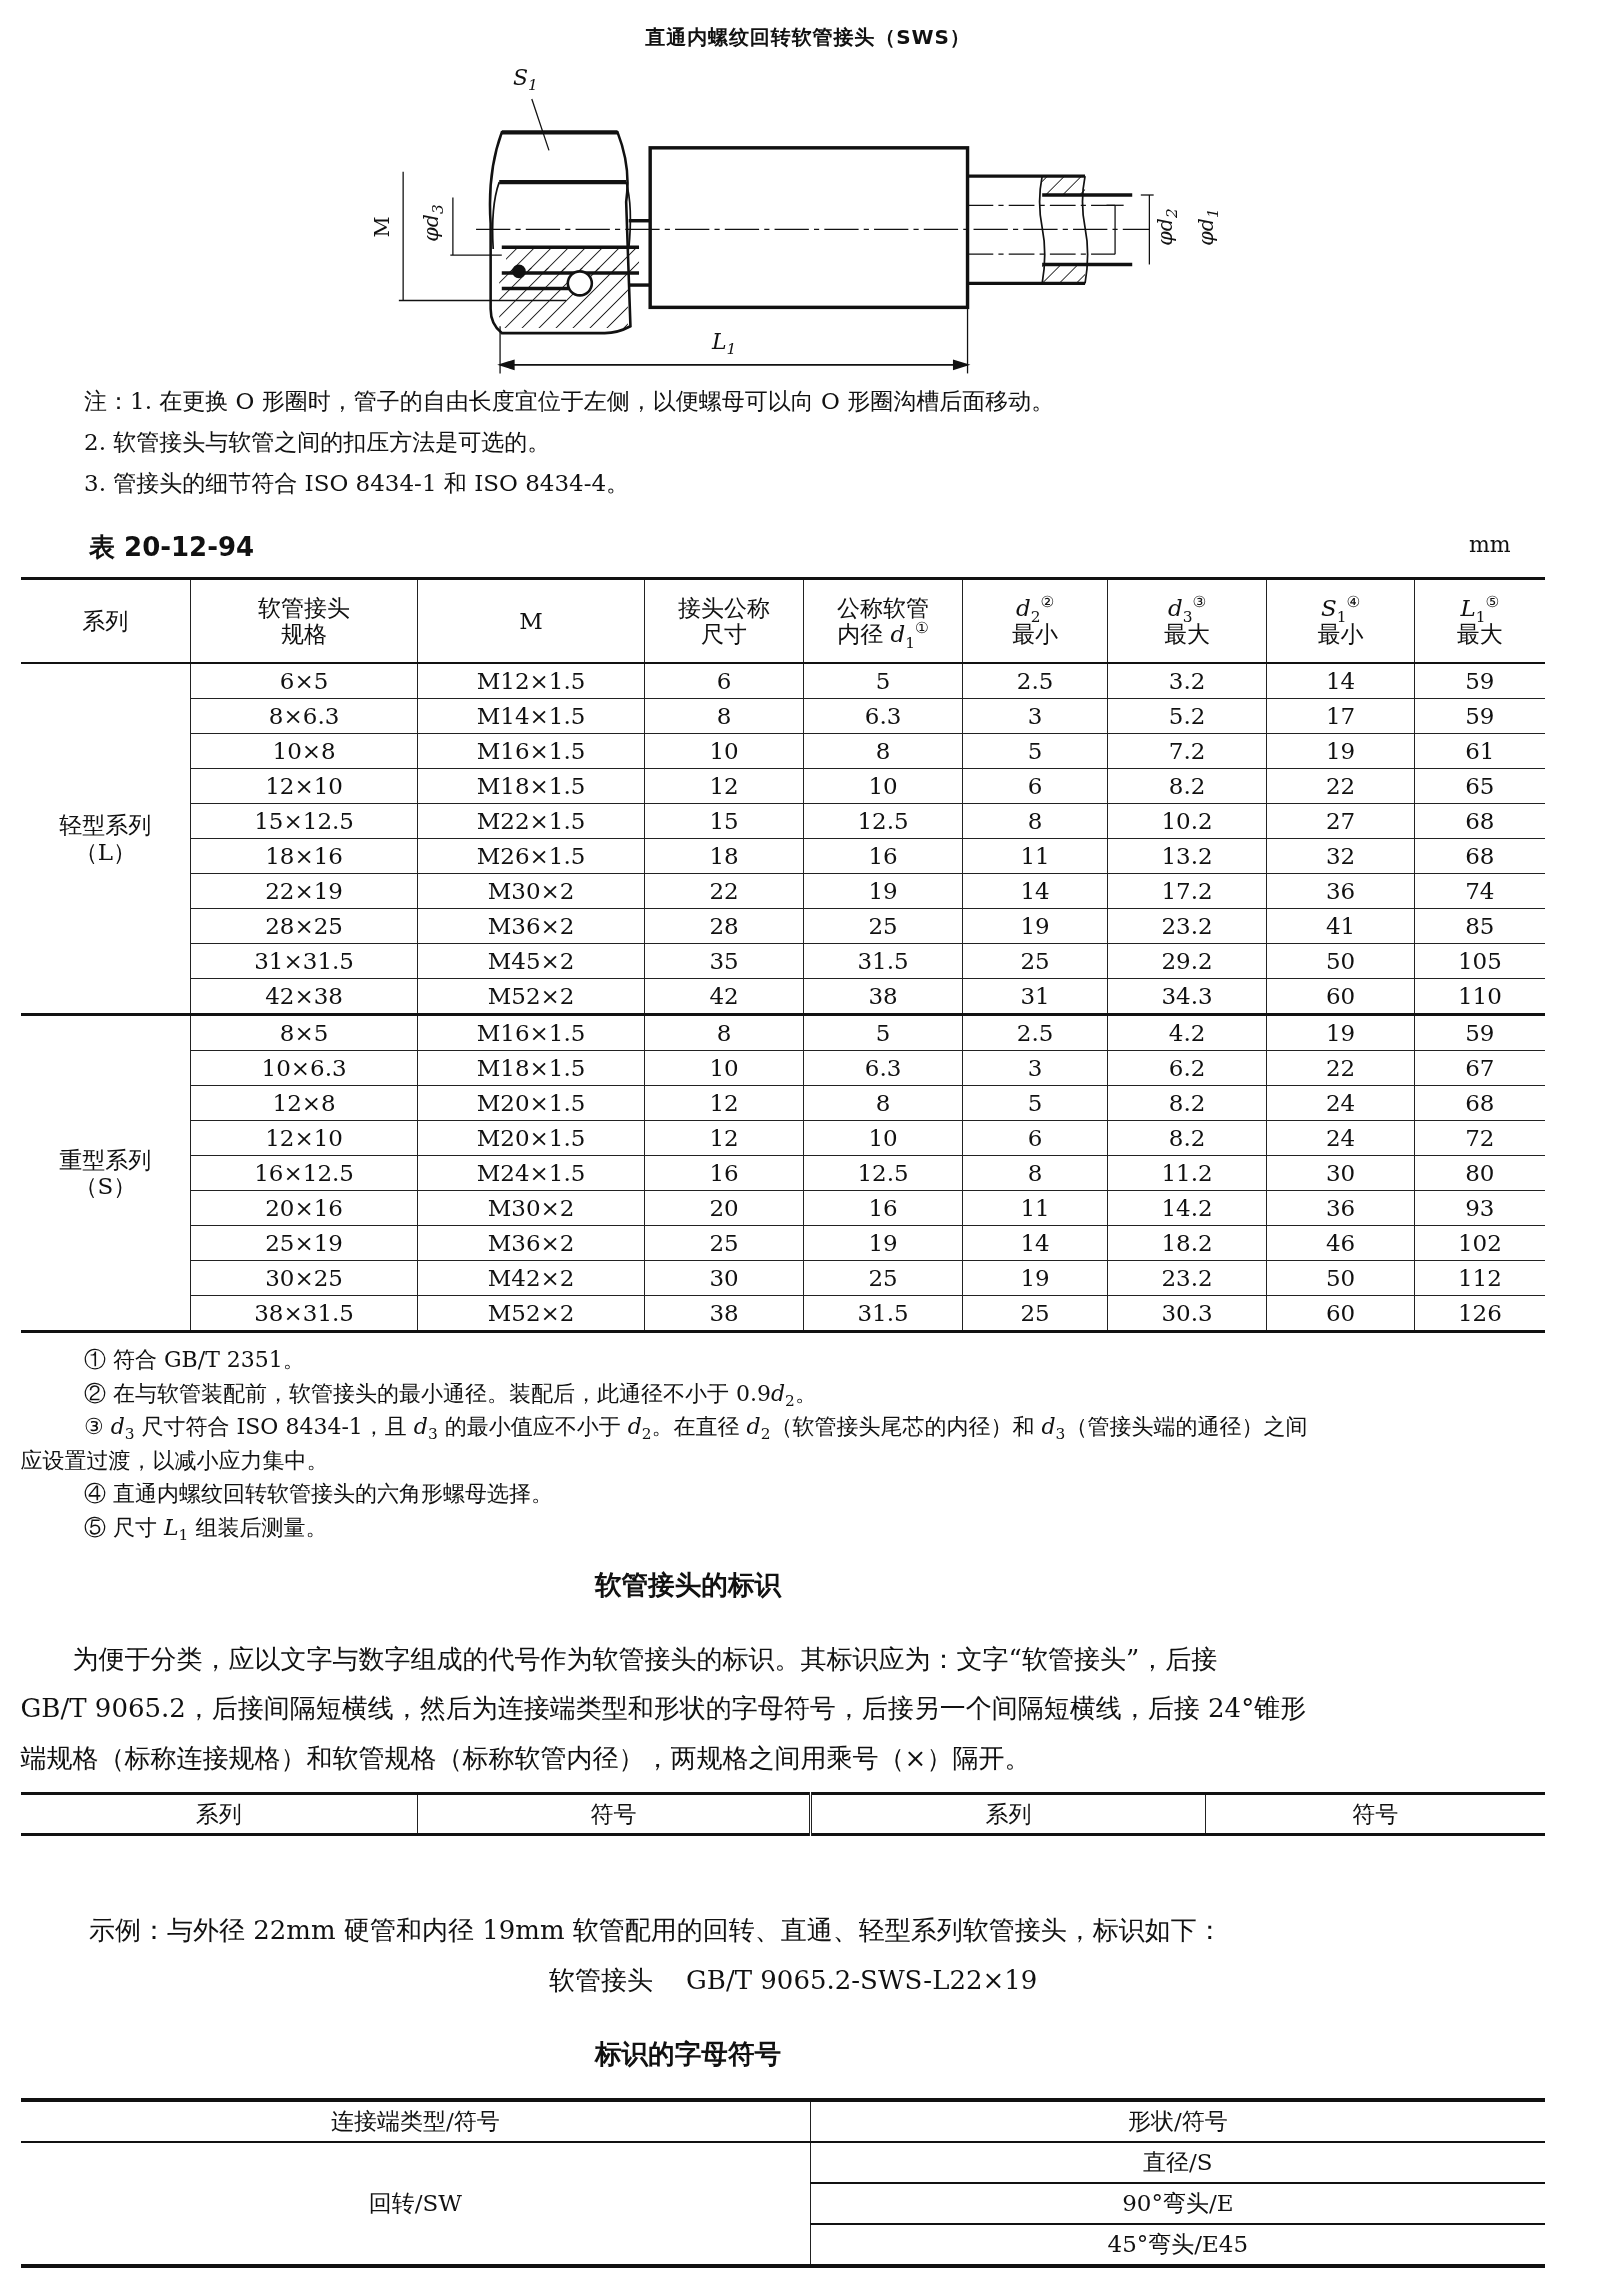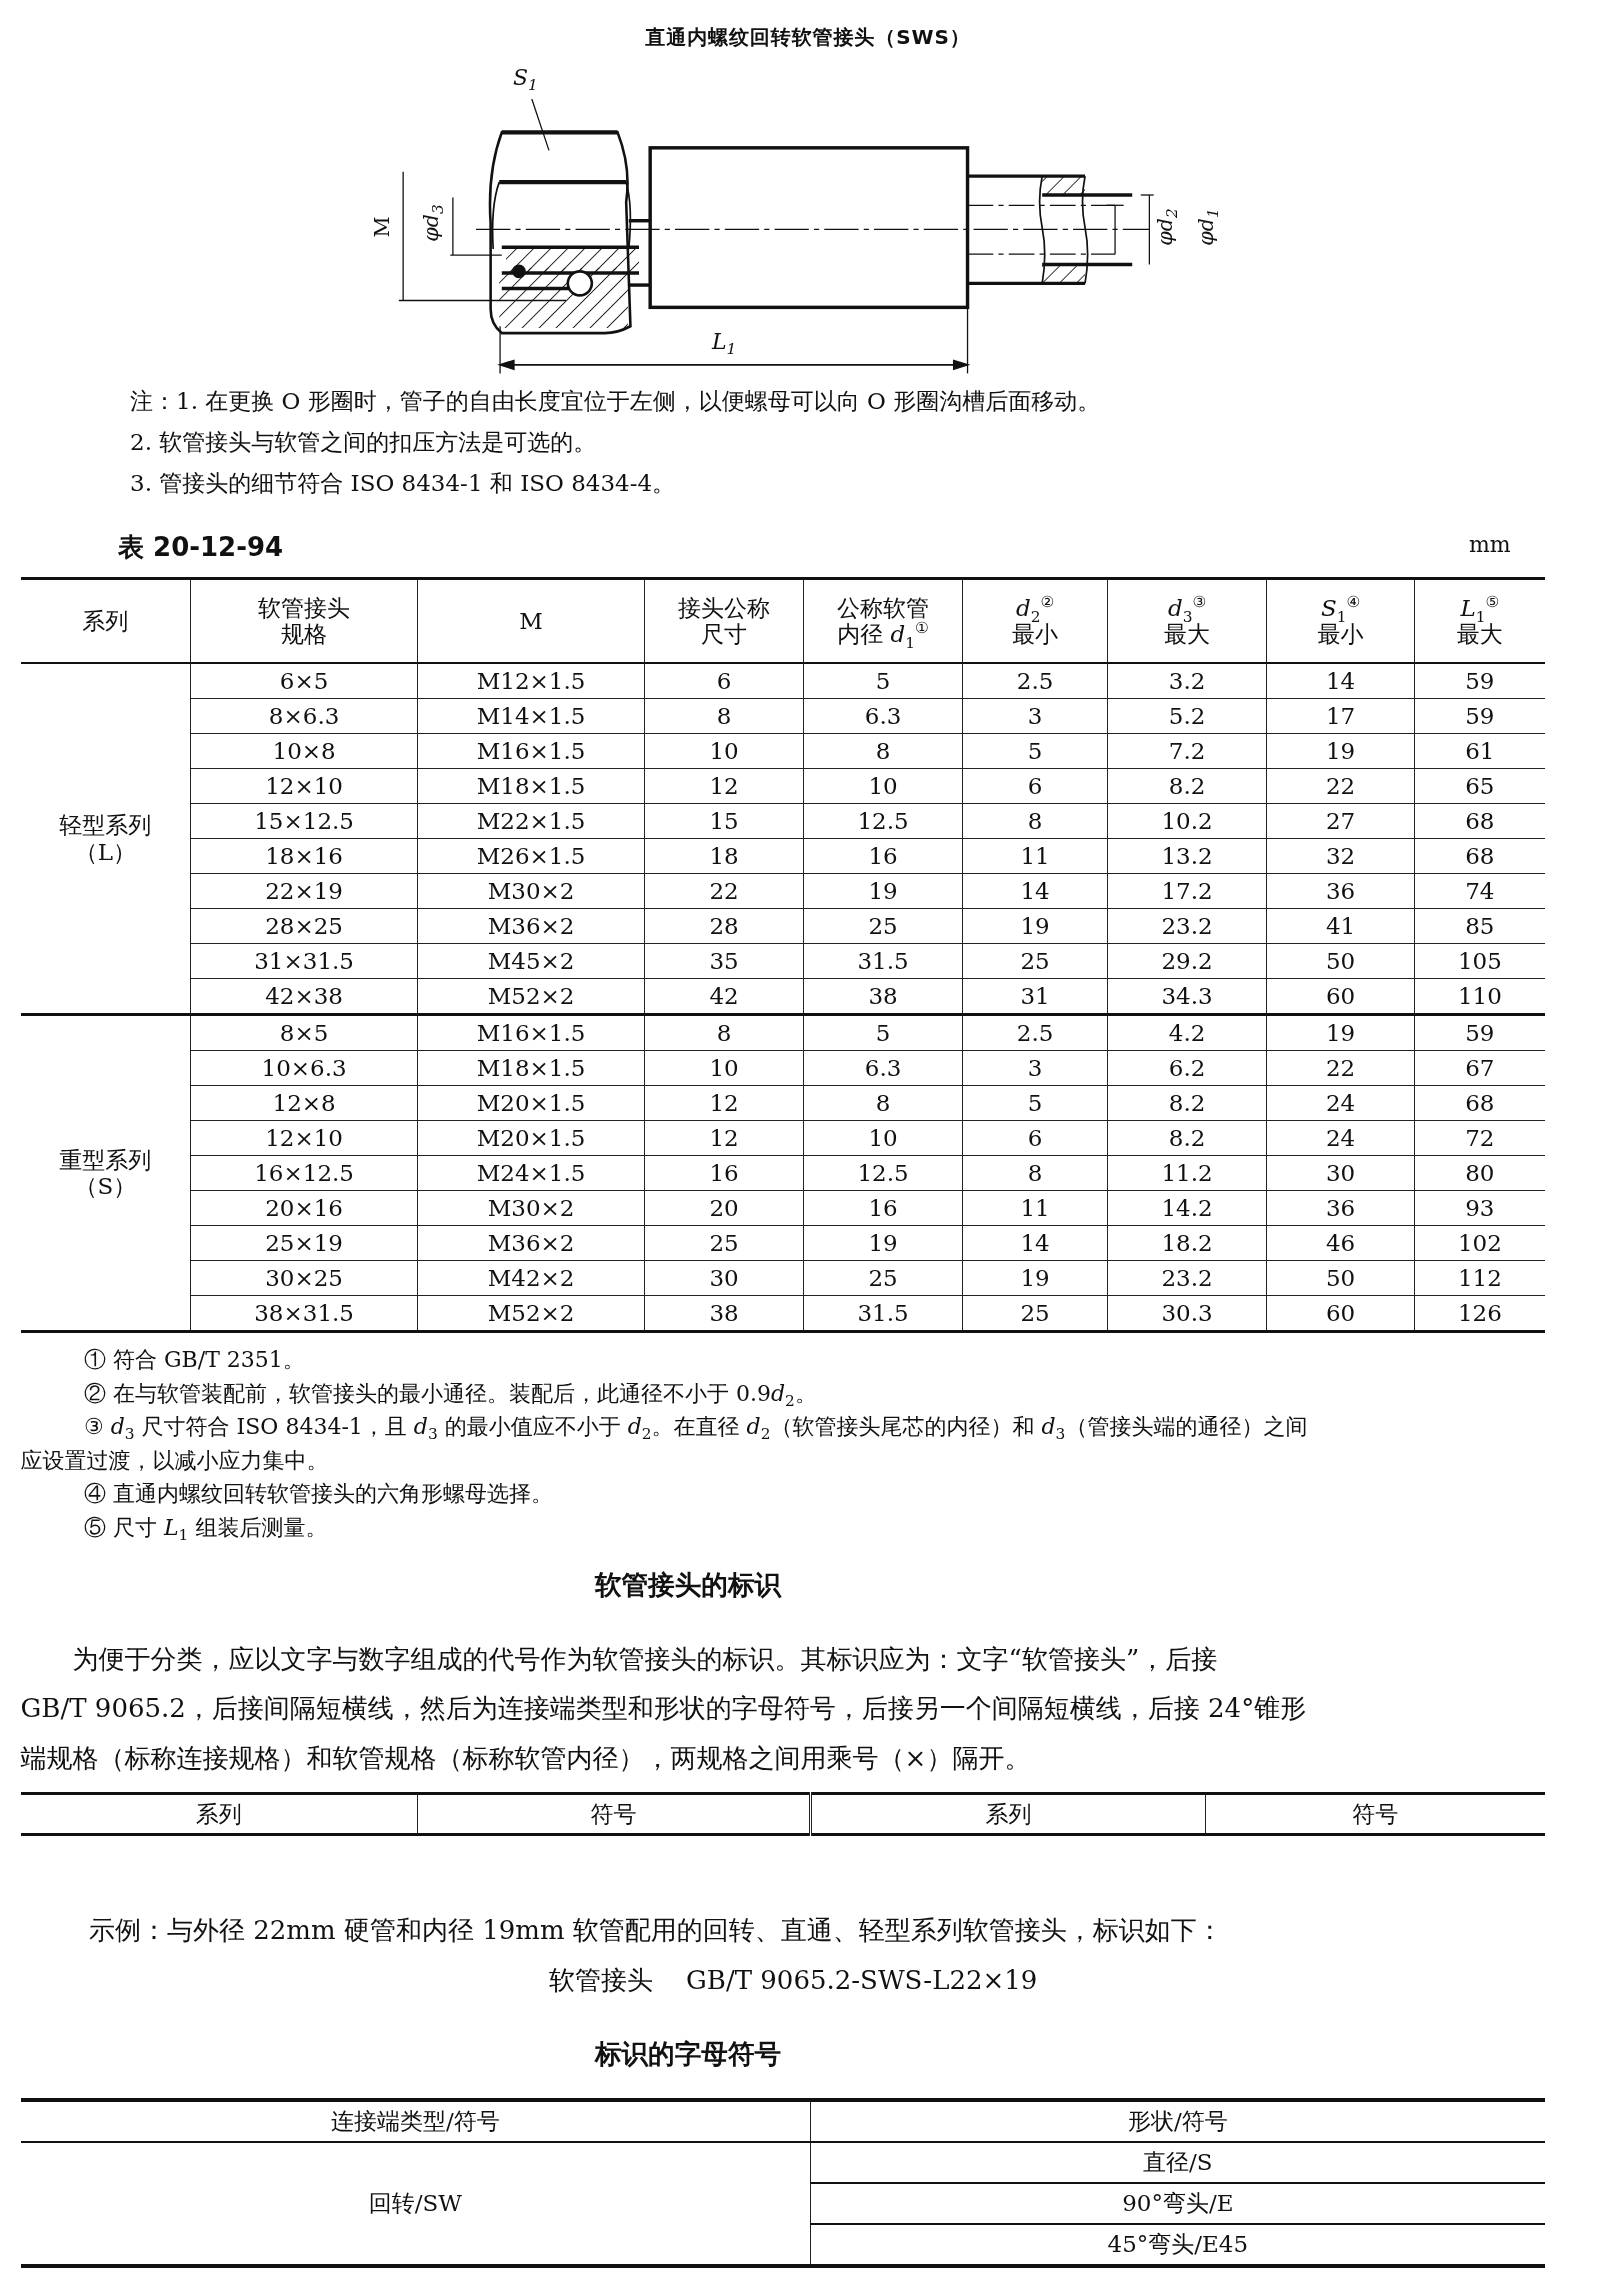--- a/index.html
+++ b/index.html
@@ -1,21 +1,21 @@
 <!DOCTYPE html>
 <html style="font-size:13.7px"><head>
 <meta charset="utf-8">
 <style>
   html,body{margin:0;padding:0;background:#fff;}
   body{width:1616px;height:2284px;position:relative;overflow:hidden;
        font-family:"DejaVu Serif","Liberation Serif",serif;color:#111;}
   .abs{position:absolute;}
   .title{left:0;width:1616px;top:24px;text-align:center;font-size:20px;font-family:"DejaVu Sans","Liberation Sans",sans-serif;font-weight:bold;letter-spacing:0.9px;}
-  .note{left:84px;font-size:23px;white-space:nowrap;margin-left:46px;}
-  .tbl-label{left:89px;top:530px;font-size:26px;font-weight:bold;font-family:"DejaVu Sans","Liberation Sans",sans-serif;margin-left:29px;}
+  .note{left:84px;font-size:23px;white-space:nowrap;}
+  .tbl-label{left:89px;top:530px;font-size:26px;font-weight:bold;font-family:"DejaVu Sans","Liberation Sans",sans-serif;}
   .unit{left:1469px;top:532px;font-size:22px;}
   table{border-collapse:collapse;position:absolute;table-layout:fixed;}
   td,th{border:1.3px solid #222;text-align:center;font-weight:normal;padding:0;font-size:23px;line-height:1.15;}
   .main{left:20.6px;top:577px;width:1524px;border-top:3.4px solid #111;border-bottom:3.4px solid #111;}
   .main th{height:82px;border-top:none;}
   .main tr.hdr th{border-bottom:2.6px solid #111;}
   .main td{height:34px;}
   .main tr.grp-end td{border-bottom:3.4px solid #111;}
   .main td:first-child,.main th:first-child{border-left:none;}
   .main td:last-child,.main th:last-child{border-right:none;}

